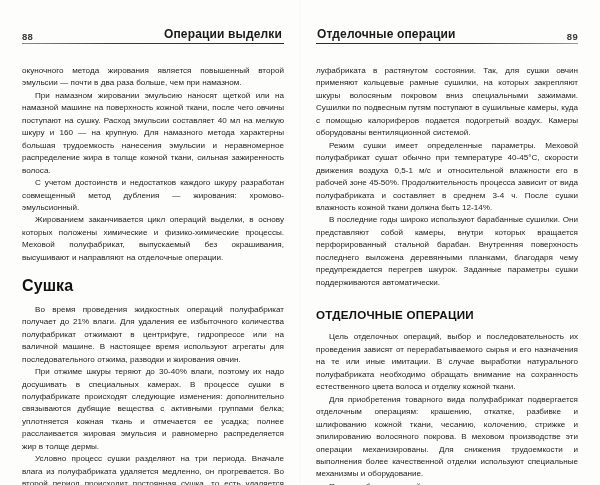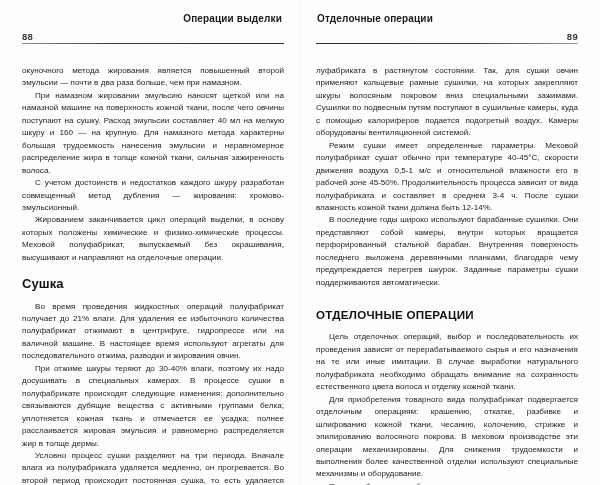--- a/index.html
+++ b/index.html
@@ -70,26 +70,26 @@
 
   .folio {
     font-size: 9.5px;
     font-weight: bold;
     color: #3a3a3a;
     letter-spacing: 0.3px;
     line-height: 1;
     padding-bottom: 3px;
   }
   .runtitle {
-    font-size: 10px;
+    font-size: 12px;
     font-weight: bold;
     color: #1a1a1a;
     letter-spacing: 0.15px;
     line-height: 1;
-    padding-bottom: 20px;
+    padding-bottom: 4px;
     white-space: nowrap;
   }
   .runhead-left .folio { margin-right: auto; }
   .runhead-left .runtitle { margin-right: 2px; }
   .runhead-right .runtitle { margin-right: auto; margin-left: 1px; }
   .runhead-right .folio { margin-left: auto; }
 
   
   .col {
     font-size: 8.1px;
@@ -103,21 +103,21 @@
     text-indent: 13px;
     word-spacing: 0.15px;
   }
   .col p.cont {
     text-indent: 0;
   }
 
   
   h2.sub {
     margin: 13px 0 9px 0;
-    font-size: 13px;
+    font-size: 16px;
     font-weight: bold;
     color: #111111;
     letter-spacing: 0.1px;
     line-height: 1.1;
     text-indent: 0;
   }
   h2.section {
     margin: 19px 0 10px 0;
     font-size: 11.6px;
     font-weight: bold;

